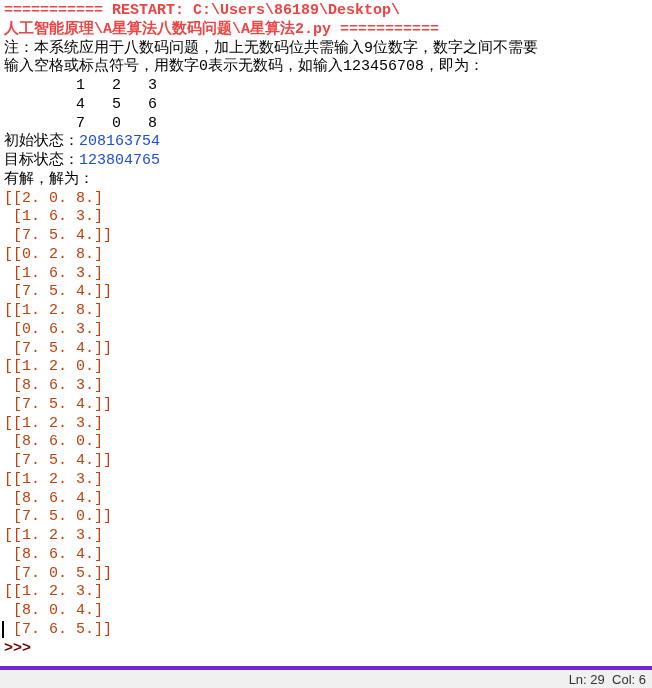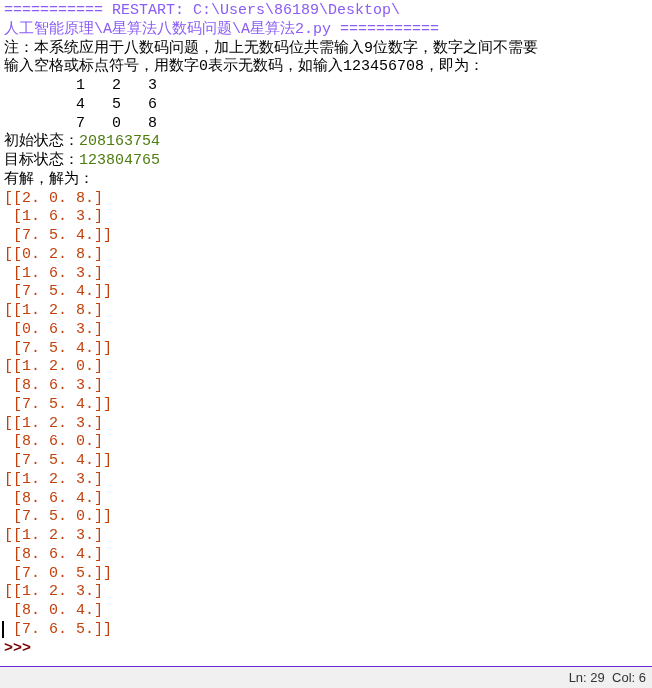--- a/index.html
+++ b/index.html
@@ -15,39 +15,39 @@
     .console {
       width: 100%;
       height: calc(100% - 22px);
       padding: 2px 4px;
       white-space: pre;
       line-height: 1.25;
       overflow: hidden;
       background: #ffffff;
     }
     .line { display: block; }
-    .restart { color: #8b5cf6; }
+    .restart { color: #ef4444; font-weight: bold; }
     .note { color: #000000; }
-    .input-echo { color: #4d7c0f; margin-top: 10px; }
+    .input-echo { color: #1d4ed8; margin-top: 10px; }
     .output { color: #c2410c; }
     .prompt { color: #770000; font-weight: bold; }
     .cursor-bar {
       position: absolute;
       width: 2px;
       height: 17px;
       background: #000000;
     }
     .statusbar {
       position: absolute;
       bottom: 0;
       left: 0;
       right: 0;
       height: 22px;
       background: #f0f0f0;
-      border-top: 1px solid #6d28d9;
+      border-top: 4px solid #6d28d9;
       display: flex;
       justify-content: flex-end;
       align-items: center;
       padding: 0 6px;
       font-family: "Segoe UI", sans-serif;
       font-size: 13px;
       color: #333333;
     }
   </style>
 </head>

